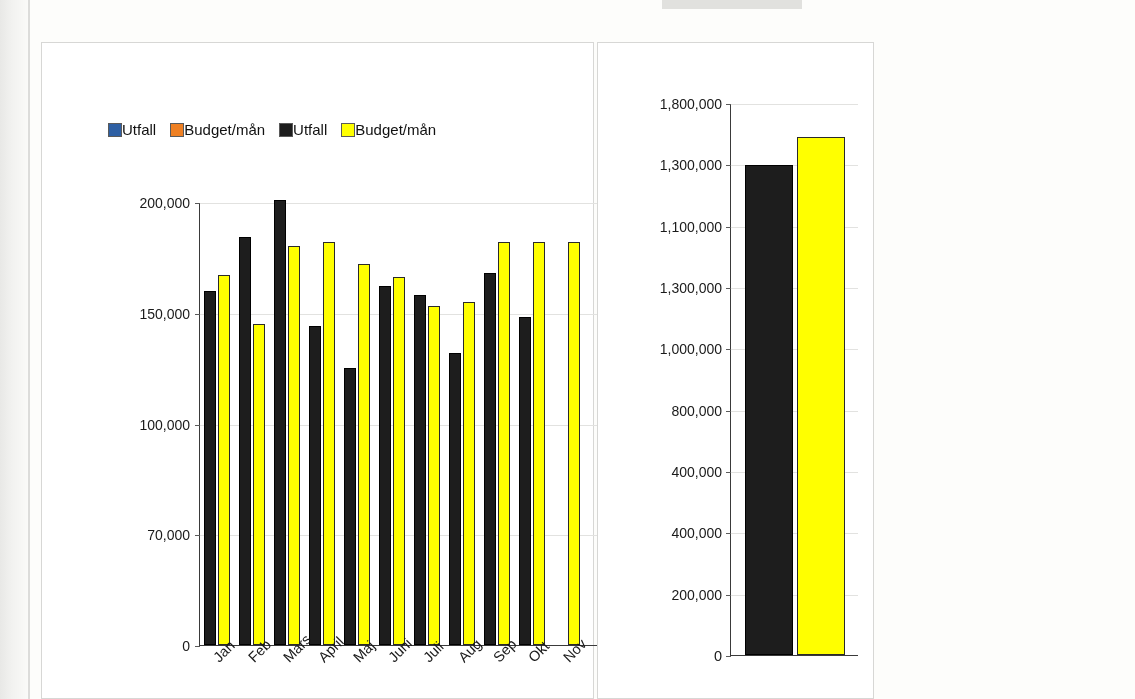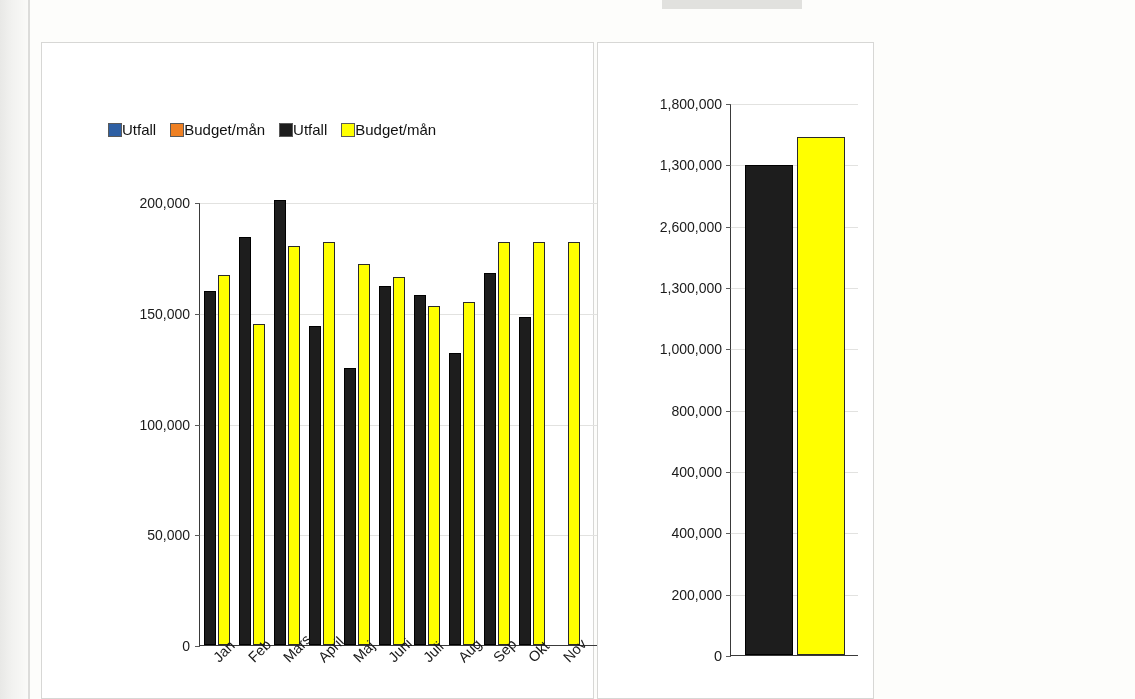--- a/index.html
+++ b/index.html
@@ -225,21 +225,21 @@
         <span>Utfall</span>
       </div>
       <div class="legend-item">
         <span class="swatch sw-yellow"></span>
         <span>Budget/mån</span>
       </div>
     </div>
 
     <div id="ylabels-left">
         <div class="ylabel" style="top: 603px;">0</div>
-        <div class="ylabel" style="top: 492.25px;">50,000</div>
+        <div class="ylabel" style="top: 492.25px;">70,000</div>
         <div class="ylabel" style="top: 381.5px;">100,000</div>
         <div class="ylabel" style="top: 270.75px;">150,000</div>
         <div class="ylabel" style="top: 160px;">200,000</div>
       </div>
     <div class="plot" id="plot-left">
         <div class="tick-out" style="top: 443px; left: -5px;"></div>
         <div class="gridline" style="top: 332.25px;"></div>
         <div class="tick-out" style="top: 332.25px; left: -5px;"></div>
         <div class="gridline" style="top: 221.5px;"></div>
         <div class="tick-out" style="top: 221.5px; left: -5px;"></div>
@@ -287,21 +287,21 @@
   </div>
 
   <div class="panel" id="panel-right"></div>
   <div id="ylabels-right">
       <div class="ylabel" style="top: 594.667px;">200,000</div>
       <div class="ylabel" style="top: 533.333px;">400,000</div>
       <div class="ylabel" style="top: 472px;">400,000</div>
       <div class="ylabel" style="top: 410.667px; text-align: right;">800,000</div>
       <div class="ylabel" style="top: 349.333px;">1,000,000</div>
       <div class="ylabel" style="top: 288px;">1,300,000</div>
-      <div class="ylabel" style="top: 226.667px;">2,600,000</div>
+      <div class="ylabel" style="top: 226.667px;">1,100,000</div>
       <div class="ylabel" style="top: 165.333px;">1,300,000</div>
       <div class="ylabel" style="top: 104px;">1,800,000</div>
     </div>
   <div class="plot" id="plot-right">
       <div class="tick-out" style="top: 552px; left: -5px;"></div>
       <div class="gridline" style="top: 490.667px;"></div>
       <div class="tick-out" style="top: 490.667px; left: -5px;"></div>
       <div class="gridline" style="top: 429.333px;"></div>
       <div class="tick-out" style="top: 429.333px; left: -5px;"></div>
       <div class="gridline" style="top: 368px;"></div>

